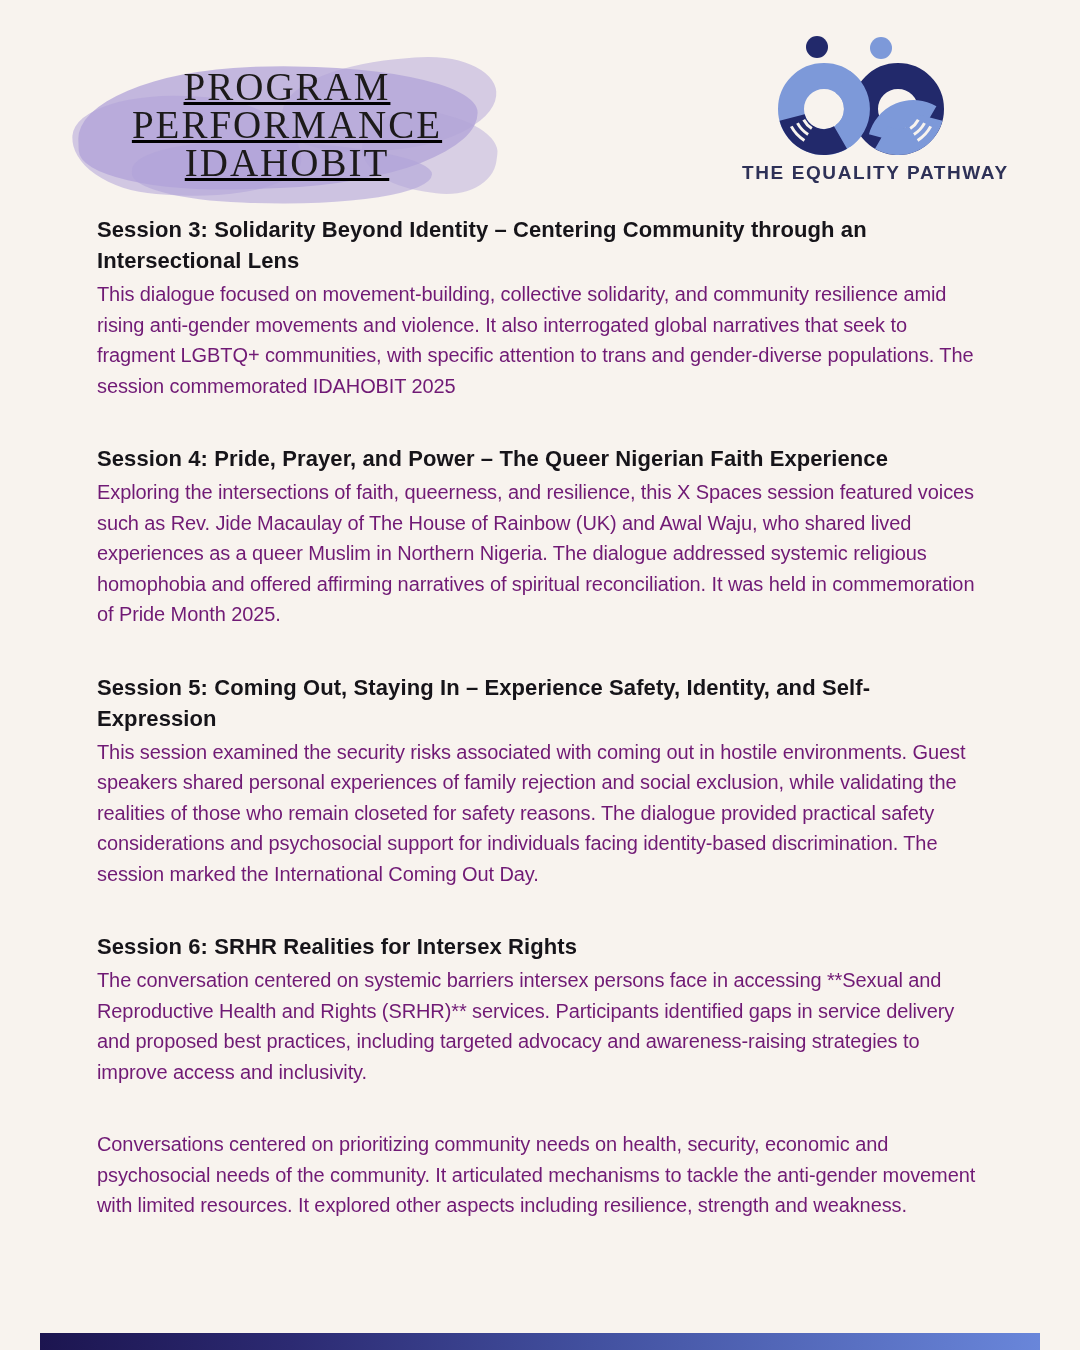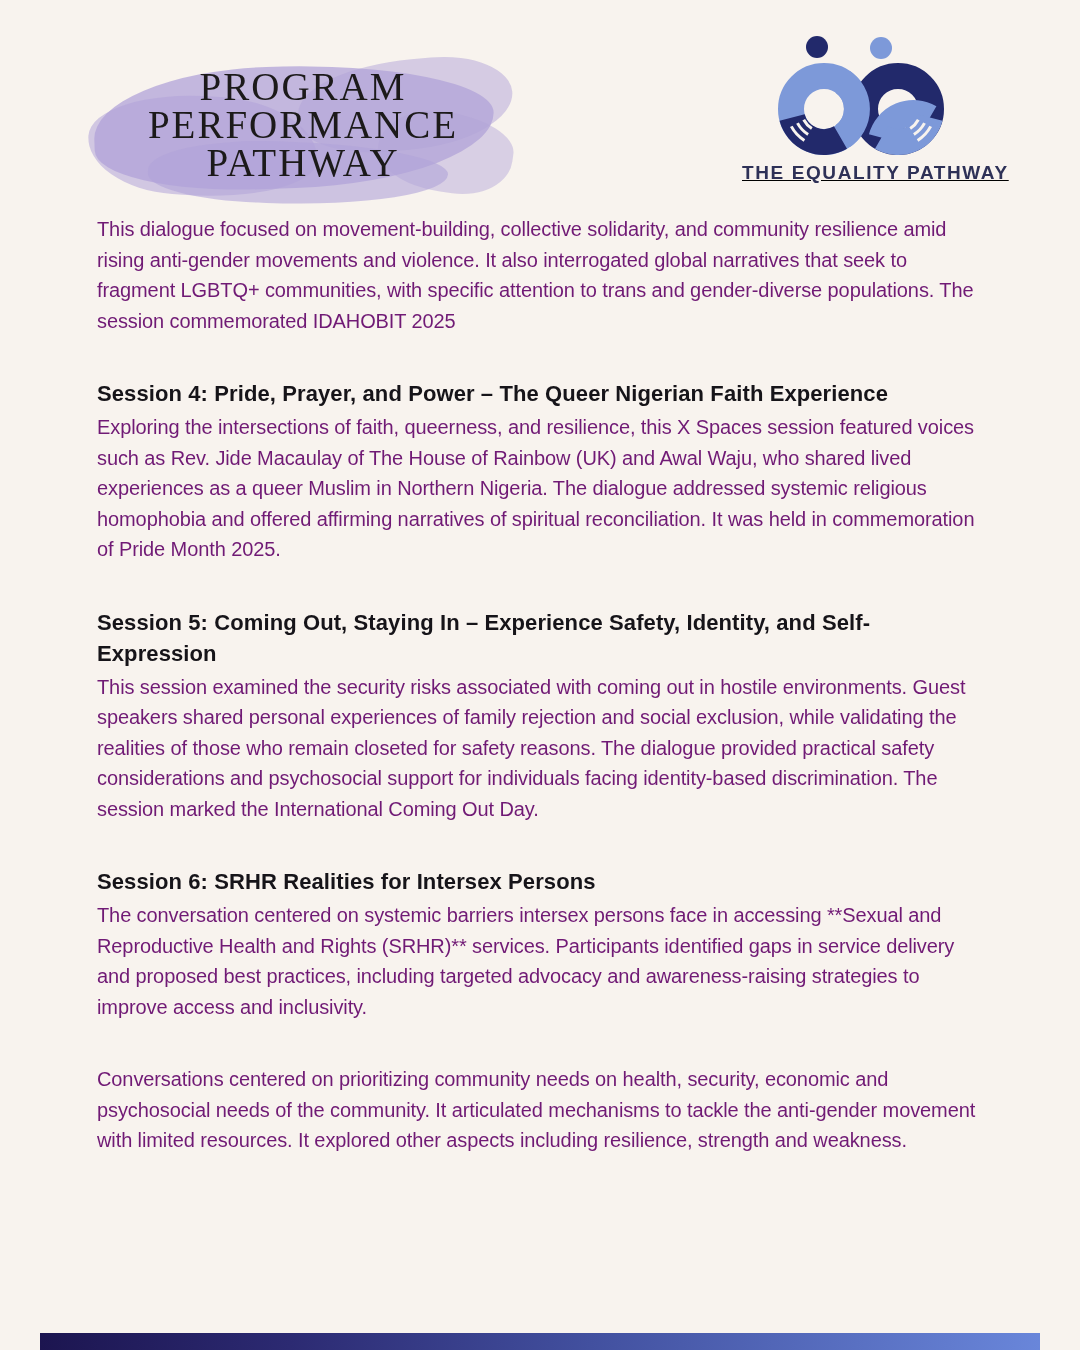--- a/index.html
+++ b/index.html
@@ -11,24 +11,25 @@
     width: 1080px;
     height: 1350px;
     margin: 0 auto;
     background: #f8f3ee;
     overflow: hidden;
   }
 
   
   .title-wrap {
     position: absolute;
-    left: 88px;
+    left: 72px;
     top: 52px;
     width: 430px;
     height: 152px;
+    text-decoration: underline;
   }
   .watercolor {
     position: absolute;
     inset: 0;
   }
   .watercolor .blob {
     position: absolute;
     background: #b1a3d8;
     opacity: 0.75;
   }
@@ -74,21 +75,20 @@
     font-weight: 400;
   }
 
   
   .logo {
     position: absolute;
     left: 742px;
     top: 24px;
     width: 250px;
     text-align: center;
-    text-decoration: underline;
   }
   .logo svg { display: block; margin: 0 auto; }
   .logo-wordmark {
     margin-top: 2px;
     font-size: 19px;
     font-weight: 700;
     letter-spacing: 1.6px;
     color: #2e3157;
     white-space: nowrap;
   }
@@ -136,21 +136,21 @@
     <div class="watercolor">
       <div class="blob b1"></div>
       <div class="blob b2"></div>
       <div class="blob b3"></div>
       <div class="blob b4"></div>
       <div class="blob b5"></div>
     </div>
     <div class="page-title">
       <div>PROGRAM</div>
       <div>PERFORMANCE</div>
-      <div>PATHWAY</div>
+      <div>IDAHOBIT</div>
     </div>
   </div>
 
   <div class="logo">
     <svg width="190" height="136" viewBox="0 0 190 136">
 
       <circle cx="45" cy="23" r="11" fill="#22296b"></circle>
       <circle cx="109" cy="24" r="11" fill="#7d99d9"></circle>
 
       <circle cx="52" cy="85" r="33" fill="none" stroke="#7d99d9" stroke-width="26"></circle>
@@ -169,32 +169,33 @@
 
       <path d="M 146.3 95.8 A 23 23 0 0 1 138.2 104.5" fill="none" stroke="#f8f3ee" stroke-width="3"></path>
       <path d="M 152.5 99.1 A 30 30 0 0 1 141.9 110.4" fill="none" stroke="#f8f3ee" stroke-width="3"></path>
       <path d="M 158.7 102.4 A 37 37 0 0 1 145.6 116.4" fill="none" stroke="#f8f3ee" stroke-width="3"></path>
     </svg>
     <div class="logo-wordmark">THE EQUALITY PATHWAY</div>
   </div>
 
   <main class="sessions">
     <section class="session">
+      <h2>Session 3: Solidarity Beyond Identity – Centering Community through an Intersectional Lens</h2>
       <p>This dialogue focused on movement-building, collective solidarity, and community resilience amid rising anti-gender movements and violence. It also interrogated global narratives that seek to fragment LGBTQ+ communities, with specific attention to trans and gender-diverse populations. The session commemorated IDAHOBIT 2025</p>
     </section>
     <section class="session">
       <h2>Session 4: Pride, Prayer, and Power – The Queer Nigerian Faith Experience</h2>
       <p>Exploring the intersections of faith, queerness, and resilience, this X Spaces session featured voices such as Rev. Jide Macaulay of The House of Rainbow (UK) and Awal Waju, who shared lived experiences as a queer Muslim in Northern Nigeria. The dialogue addressed systemic religious homophobia and offered affirming narratives of spiritual reconciliation. It was held in commemoration of Pride Month 2025.</p>
     </section>
     <section class="session">
       <h2>Session 5: Coming Out, Staying In – Experience Safety, Identity, and Self-Expression</h2>
       <p>This session examined the security risks associated with coming out in hostile environments. Guest speakers shared personal experiences of family rejection and social exclusion, while validating the realities of those who remain closeted for safety reasons. The dialogue provided practical safety considerations and psychosocial support for individuals facing identity-based discrimination. The session marked the International Coming Out Day.</p>
     </section>
     <section class="session">
-      <h2>Session 6: SRHR Realities for Intersex Persons</h2>
+      <h2>Session 6: SRHR Realities for Intersex Rights</h2>
       <p>The conversation centered on systemic barriers intersex persons face in accessing **Sexual and Reproductive Health and Rights (SRHR)** services. Participants identified gaps in service delivery and proposed best practices, including targeted advocacy and awareness-raising strategies to improve access and inclusivity.</p>
     </section>
     <section class="session">
       <p>Conversations centered on prioritizing community needs on health, security, economic and psychosocial needs of the community. It articulated mechanisms to tackle the anti-gender movement with limited resources. It explored other aspects including resilience, strength and weakness.</p>
     </section>
   </main>
 
   <div class="bottom-bar"></div>
 
 </div>

